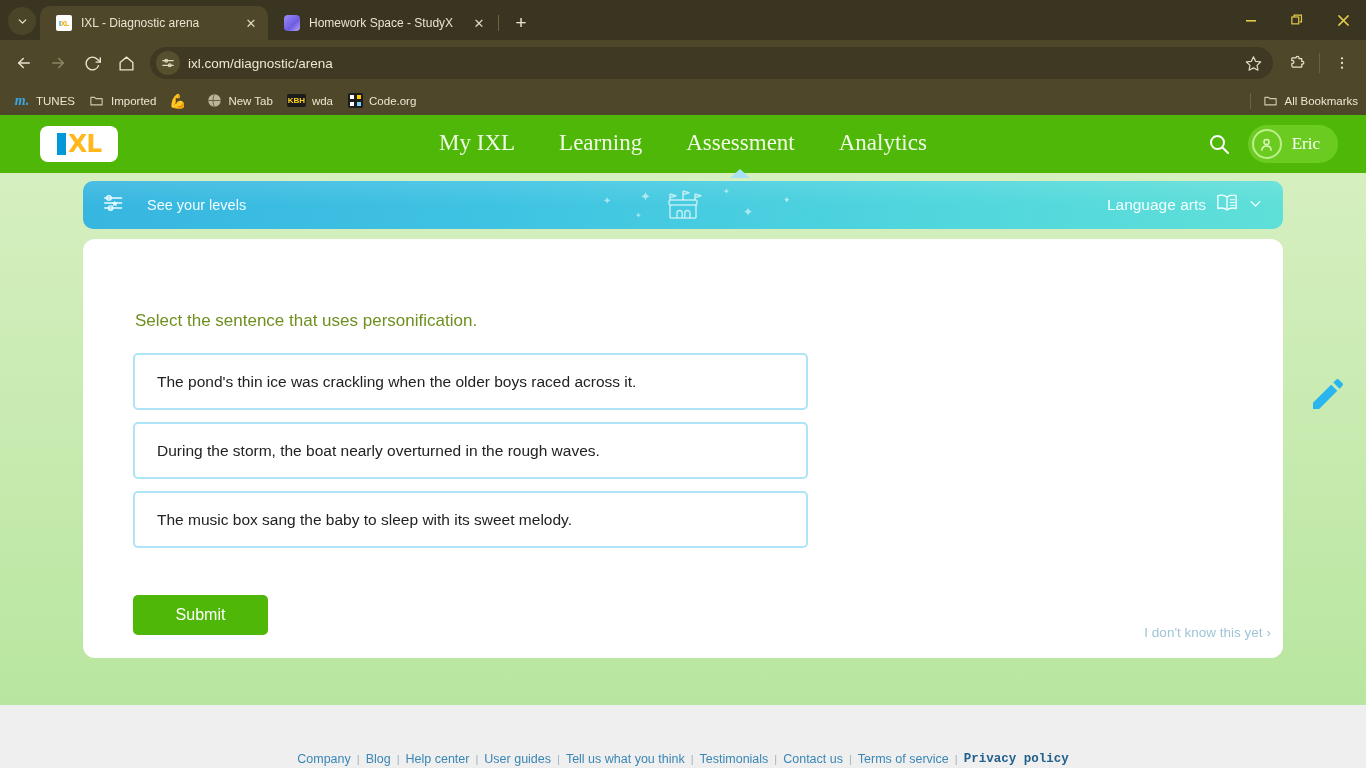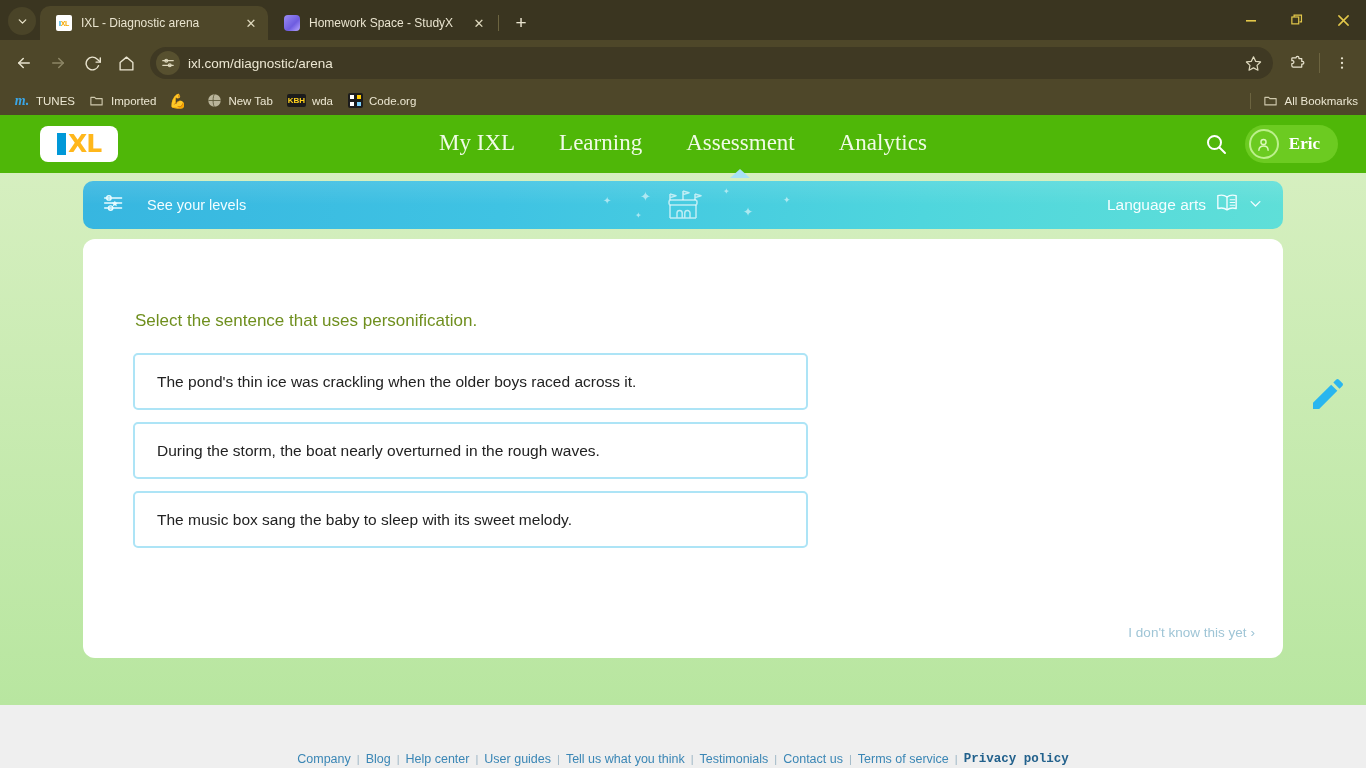--- a/index.html
+++ b/index.html
@@ -227,21 +227,20 @@
     padding-right: 12px;
   }
   .search-btn { width: 30px; height:30px; display:flex; align-items:center; justify-content:center; color:#ffffff; }
   .user-pill {
     height: 38px;
     border-radius: 19px;
     background: #6ccb21;
     display: flex; align-items: center;
     padding: 0 18px 0 4px;
     gap: 10px;
-    font-weight: bold;
   }
   .user-av {
     width: 30px; height: 30px; border-radius: 15px;
     border: 2px solid #bdf08c;
     display:flex; align-items:center; justify-content:center;
     color:#ddf8bd;
   }
   .user-name { font-family:"Liberation Serif",serif; font-size:17px; color:#ffffff; }
 
   .levels-bar {
@@ -298,21 +297,21 @@
     background: #4fb708;
     border: none;
     border-radius: 5px;
     color: #ffffff;
     font-size: 16px;
     font-family: "Liberation Sans", sans-serif;
     display:flex; align-items:center; justify-content:center;
   }
   .idk {
     position: absolute;
-    right: 28px; bottom: 18px;
+    right: 12px; bottom: 18px;
     font-size: 13.5px;
     color: #9fc5d6;
     display:flex; align-items:center; gap:4px;
   }
   .pencil {
     position: absolute;
     right: 12px; top: 253px;
     width: 52px; height: 52px;
     display:flex; align-items:center; justify-content:center;
     z-index: 6;
@@ -573,20 +572,21 @@
 
   <div class="card">
     <div class="question">Select the sentence that uses personification.</div>
 
     <div class="choices">
       <div class="choice">The pond's thin ice was crackling when the older boys raced across it.</div>
       <div class="choice">During the storm, the boat nearly overturned in the rough waves.</div>
       <div class="choice">The music box sang the baby to sleep with its sweet melody.</div>
     </div>
 
+    <button class="submit">Submit</button>
 
     <div class="idk">
       <span>I don't know this yet</span>
       <span>›</span>
     </div>
   </div>
 
   <div class="footer">
     <div class="footer-links">
       <a>Company</a>

